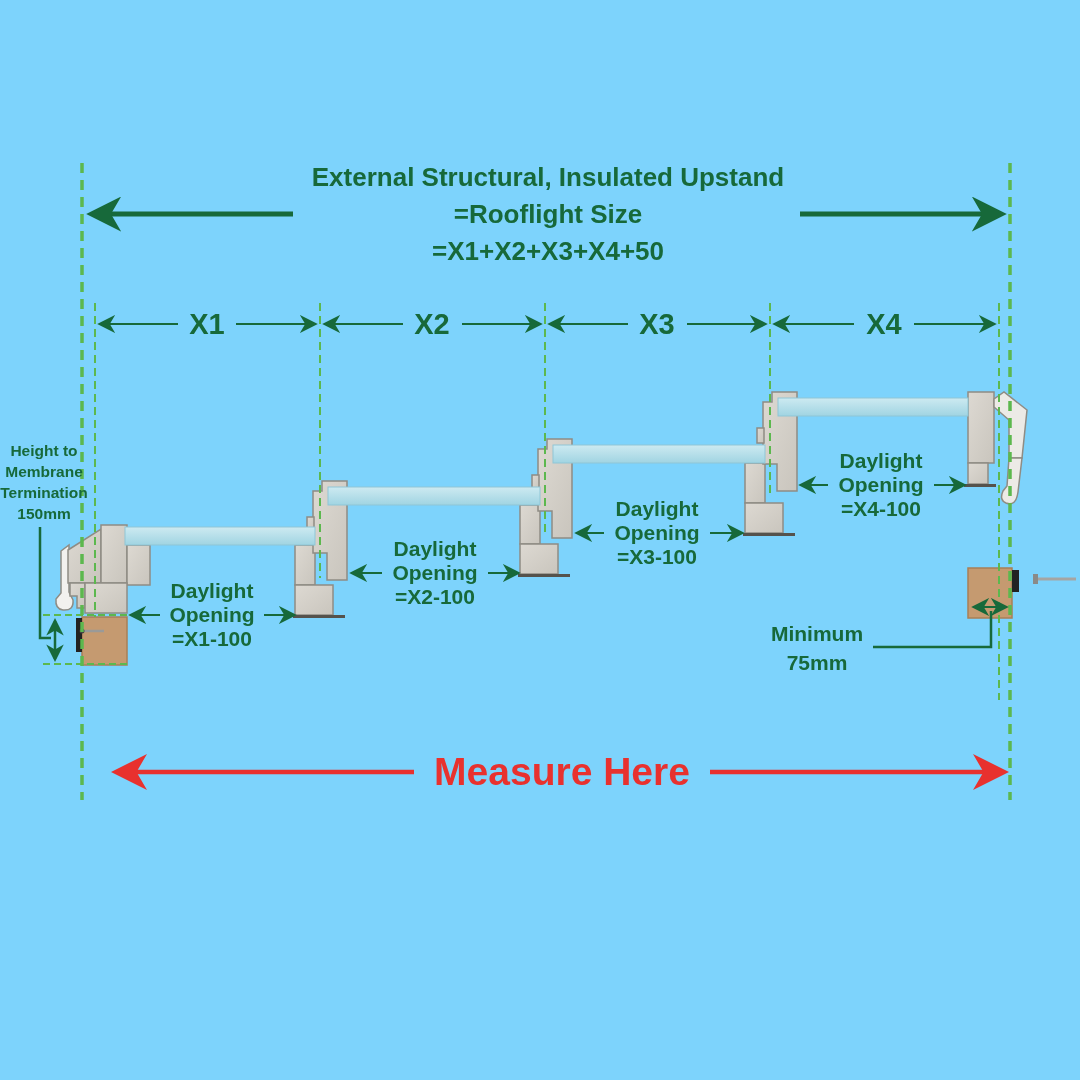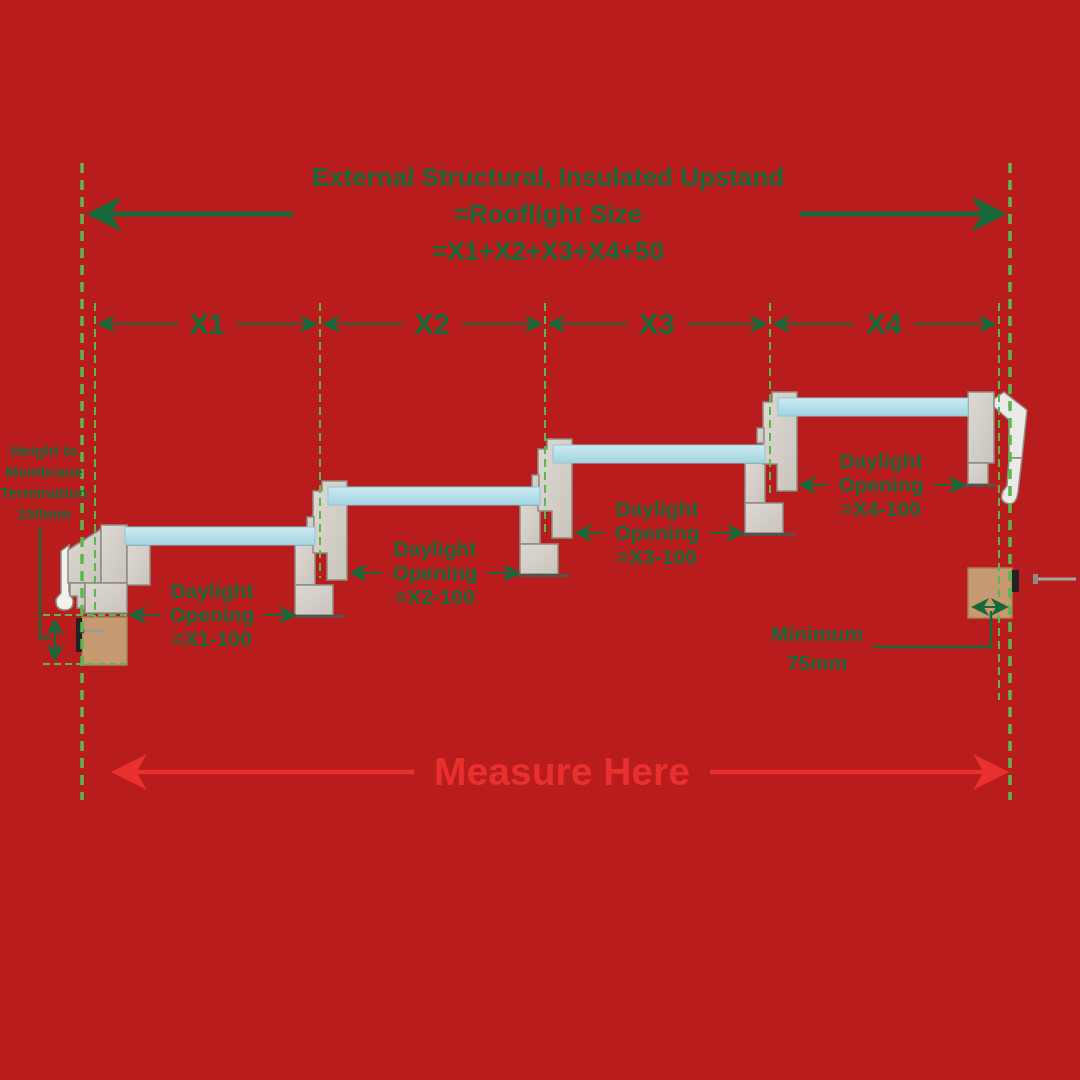--- a/index.html
+++ b/index.html
@@ -1,16 +1,16 @@
 <!DOCTYPE html>
 <html><head>
 <meta charset="utf-8">
 <style>
   html,body{margin:0;padding:0;background:#ffffff;}
-  .canvas{position:relative;width:1080px;height:1080px;background:#b91c1c;overflow:hidden;
+  .canvas{position:relative;width:1080px;height:1080px;background:#7dd3fc;overflow:hidden;
           font-family:"Liberation Sans",sans-serif;}
   svg text{font-family:"Liberation Sans","DejaVu Sans",sans-serif;font-weight:bold;}
   .t-title{font-size:26px;fill:#17693a;}
   .t-dim{font-size:29px;fill:#17693a;}
   .t-day{font-size:21px;fill:#17693a;}
   .t-note{font-size:15.5px;fill:#17693a;}
   .t-min{font-size:21px;fill:#17693a;}
   .t-measure{font-size:39px;fill:#e8312e;}
 </style>
 </head>

